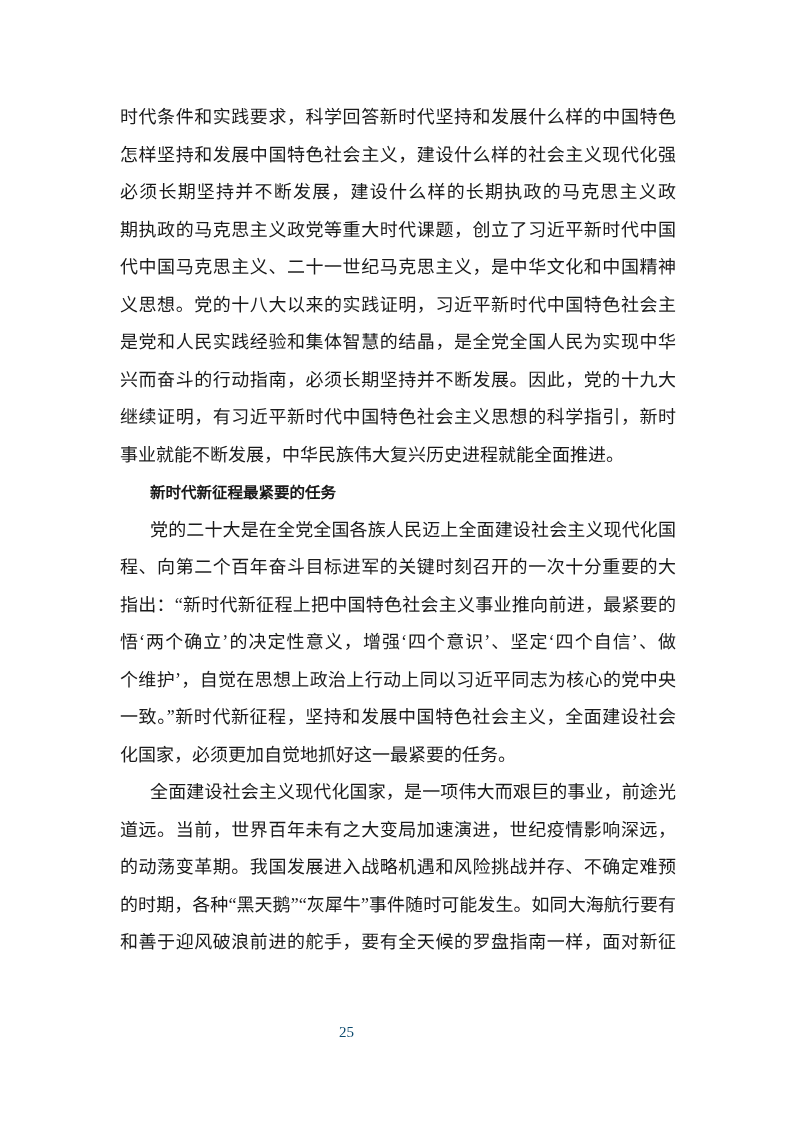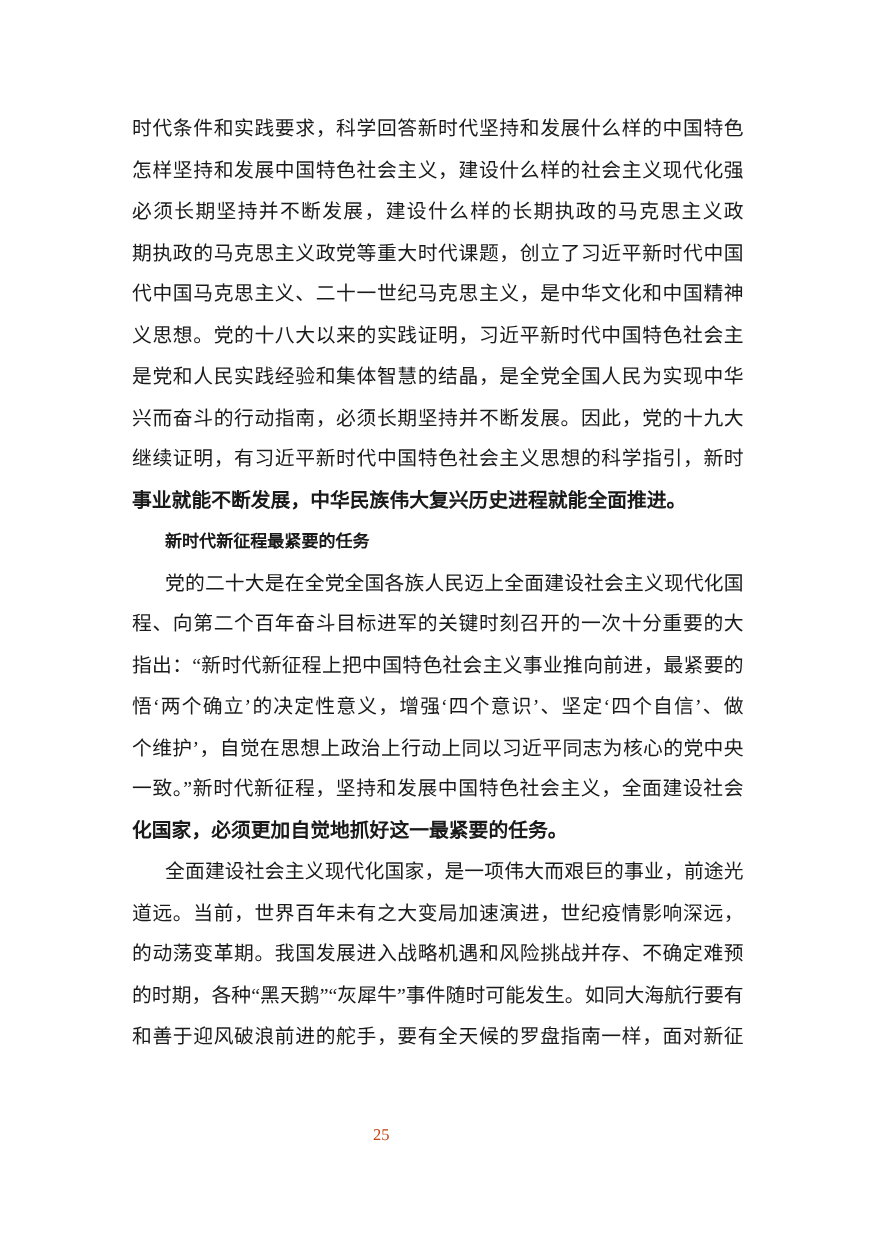--- a/index.html
+++ b/index.html
@@ -35,38 +35,37 @@
     text-justify: inter-character;
     overflow: hidden;
     white-space: normal;
   }
   .line.indent {
     padding-left: 30px;
   }
   .line.endline {
     text-align: left;
     text-align-last: left;
-    font-weight: bold;
   }
   .line.heading {
     font-weight: bold;
     font-size: 15.5px;
     text-align: right;
     text-align-last: left;
   }
   .page-number {
     position: absolute;
     left: 0;
     top: 1020px;
     width: 693px;
     height: 24px;
     line-height: 24px;
     text-align: center;
     font-size: 15px;
-    color: #c2410c;
+    color: #0c4a6e;
     font-family: "Liberation Serif", "DejaVu Serif", serif;
   }
 </style>
 </head>
 <body>
 
 <div class="page">
   <div class="text-block">
 
     <div class="line">时代条件和实践要求，科学回答新时代坚持和发展什么样的中国特色社会主义、</div>

